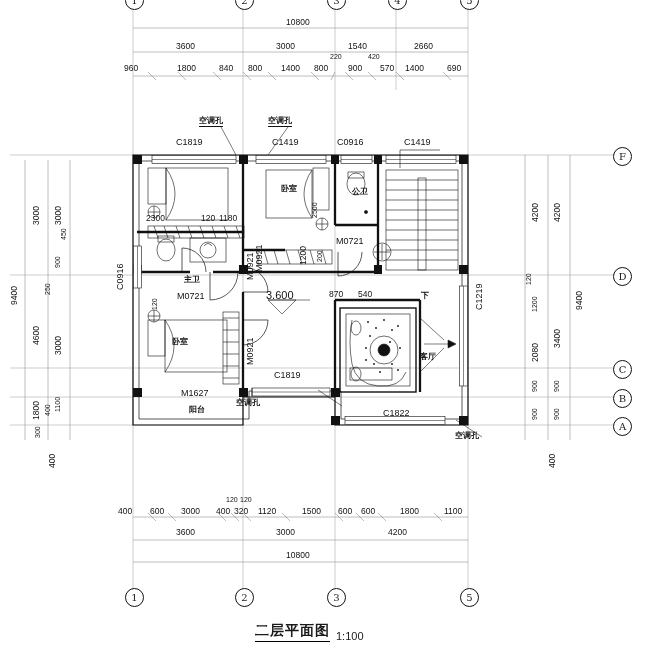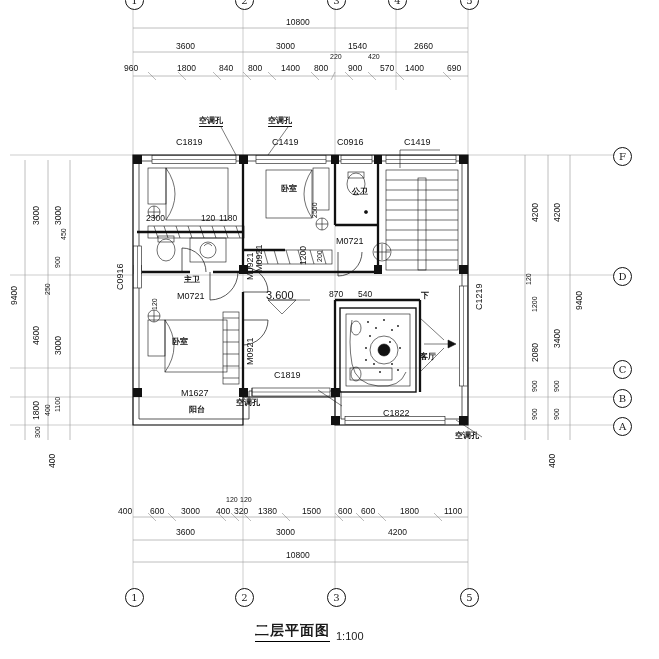--- a/index.html
+++ b/index.html
@@ -344,21 +344,21 @@
 <div class="t sm vert" style="left:553px;top:420px;">900</div>
 
 <div class="t dim vert" style="left:575px;top:310px;">9400</div>
 <div class="t dim vert" style="left:548px;top:468px;">400</div>
 
 <div class="t dim" style="left:118px;top:507px;">400</div>
 <div class="t dim" style="left:150px;top:507px;">600</div>
 <div class="t dim" style="left:181px;top:507px;">3000</div>
 <div class="t dim" style="left:216px;top:507px;">400</div>
 <div class="t dim" style="left:234px;top:507px;">320</div>
-<div class="t dim" style="left:258px;top:507px;">1380</div>
+<div class="t dim" style="left:258px;top:507px;">1120</div>
 <div class="t dim" style="left:302px;top:507px;">1500</div>
 <div class="t dim" style="left:338px;top:507px;">600</div>
 <div class="t dim" style="left:361px;top:507px;">600</div>
 <div class="t dim" style="left:400px;top:507px;">1800</div>
 <div class="t dim" style="left:444px;top:507px;">1100</div>
 
 <div class="t sm" style="left:226px;top:496px;">120</div>
 <div class="t sm" style="left:240px;top:496px;">120</div>
 
 <div class="t dim" style="left:176px;top:528px;">3600</div>

